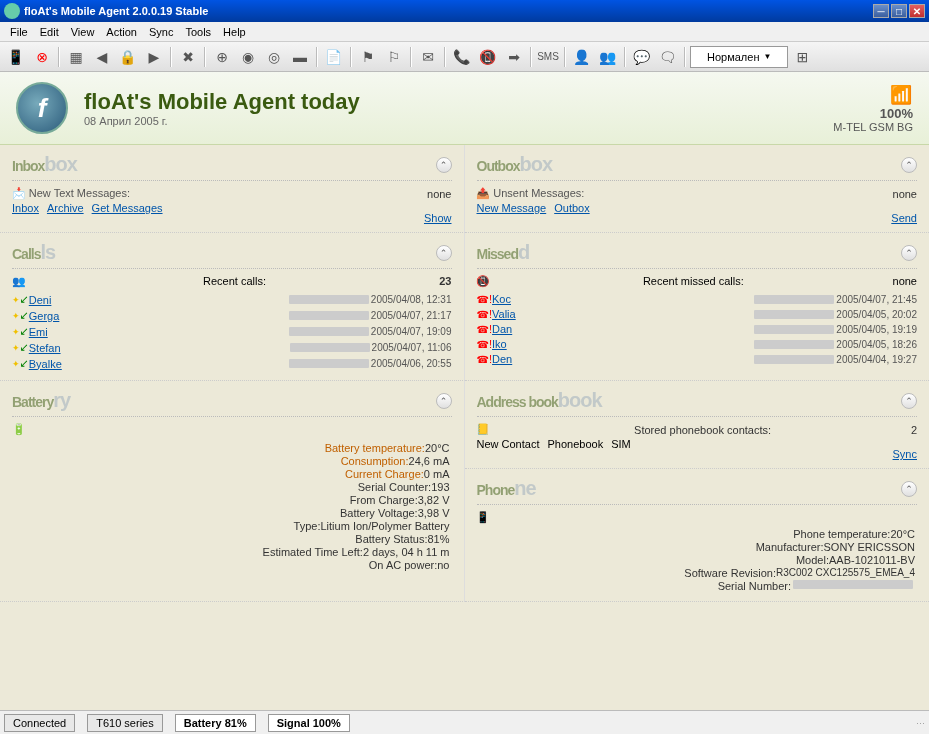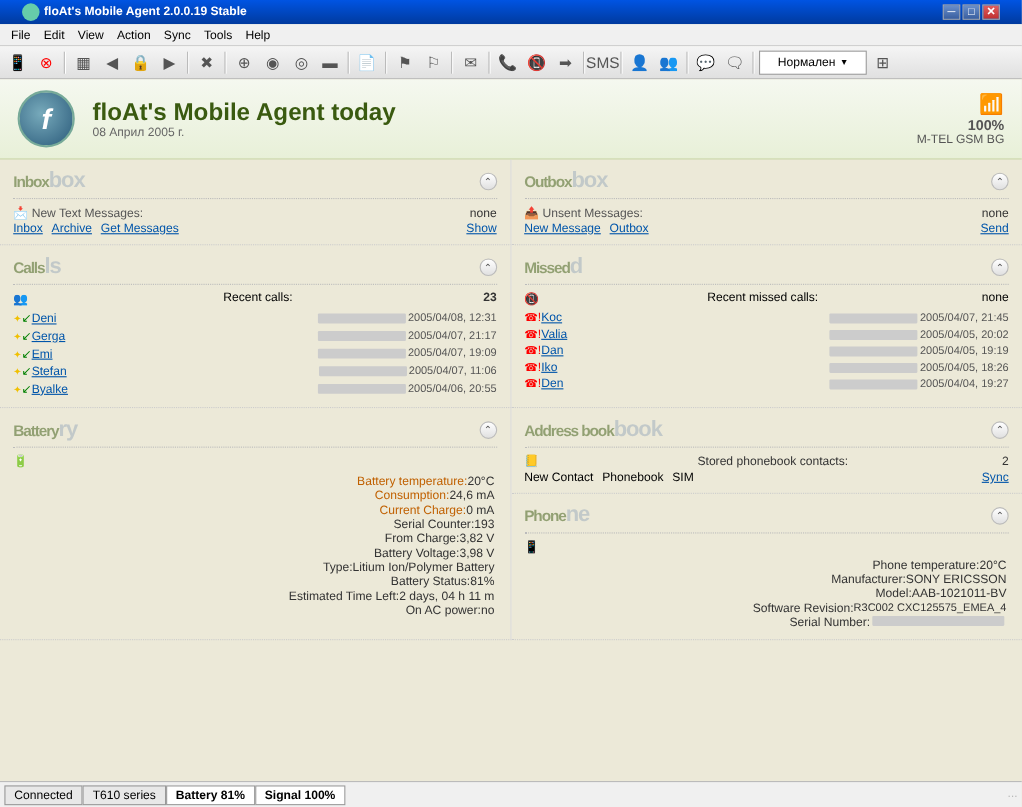--- a/index.html
+++ b/index.html
@@ -5,21 +5,21 @@
     * { margin: 0; padding: 0; box-sizing: border-box; }
     body { width: 929px; height: 734px; overflow: hidden; font-family: 'Tahoma', Arial, sans-serif; font-size: 11px; background: #ece9d8; }
 
     
     .title-bar {
       background: linear-gradient(to bottom, #0054e3, #003a9e);
       color: white;
       height: 22px;
       display: flex;
       align-items: center;
-      padding: 0 20px;
+      padding: 0 4px;
       font-size: 11px;
       font-weight: bold;
     }
     .title-bar-icon { width: 16px; height: 16px; margin-right: 4px; background: #6ca; border-radius: 50%; }
     .title-bar-title { flex: 1; }
     .title-bar-controls { display: flex; gap: 2px; }
     .title-btn {
       width: 16px; height: 14px; border: 1px solid #aaa;
       display: flex; align-items: center; justify-content: center;
       font-size: 10px; cursor: pointer; color: white;
@@ -140,21 +140,21 @@
       color: #333;
       margin-bottom: 2px;
     }
     .info-row .label { color: #555; }
     .info-row .value { color: #333; }
     .links-row { display: flex; gap: 8px; margin-top: 2px; }
     .links-row a {
       color: #0055aa; text-decoration: underline; cursor: pointer;
       font-size: 11px;
     }
-    .action-link { color: #0055aa; text-decoration: underline; cursor: pointer; font-size: 11px; margin-left: auto; }
+    .action-link { color: #0055aa; text-decoration: underline; cursor: pointer; font-size: 11px; margin-left: auto; margin-top: 10px; }
 
     
     .call-entry {
       display: flex;
       align-items: center;
       font-size: 11px;
       margin-bottom: 1px;
       padding: 1px 0;
     }
     .call-star { color: #f0c000; font-size: 9px; }
@@ -182,21 +182,21 @@
       background: #f0f0f0;
       border-top: 1px solid #bbb;
       display: flex;
       align-items: center;
       font-size: 11px;
       padding: 0 4px;
     }
     .status-item {
       padding: 2px 8px;
       border: 1px solid #999;
-      margin-right: 0;
+      margin-right: 12px;
       height: 18px;
       display: flex; align-items: center;
       background: #e8e8e8;
       cursor: pointer;
     }
     .status-item.active {
       background: white;
       font-weight: bold;
     }
     .status-item-connected { color: #000; }
@@ -294,21 +294,21 @@
     <div class="tb-sep"></div>
     <div class="tb-btn">⚑</div>
     <div class="tb-btn">⚐</div>
     <div class="tb-sep"></div>
     <div class="tb-btn">✉</div>
     <div class="tb-sep"></div>
     <div class="tb-btn">📞</div>
     <div class="tb-btn">📵</div>
     <div class="tb-btn">➡</div>
     <div class="tb-sep"></div>
-    <div class="tb-btn" style="font-size:14px;">SMS</div>
+    <div class="tb-btn" style="font-size:10px;">SMS</div>
     <div class="tb-sep"></div>
     <div class="tb-btn">👤</div>
     <div class="tb-btn">👥</div>
     <div class="tb-sep"></div>
     <div class="tb-btn">💬</div>
     <div class="tb-btn">🗨</div>
     <div class="tb-sep"></div>
     <div class="tb-dropdown">
       <span>Нормален</span>
       <span class="tb-dropdown-arrow">▼</span>

